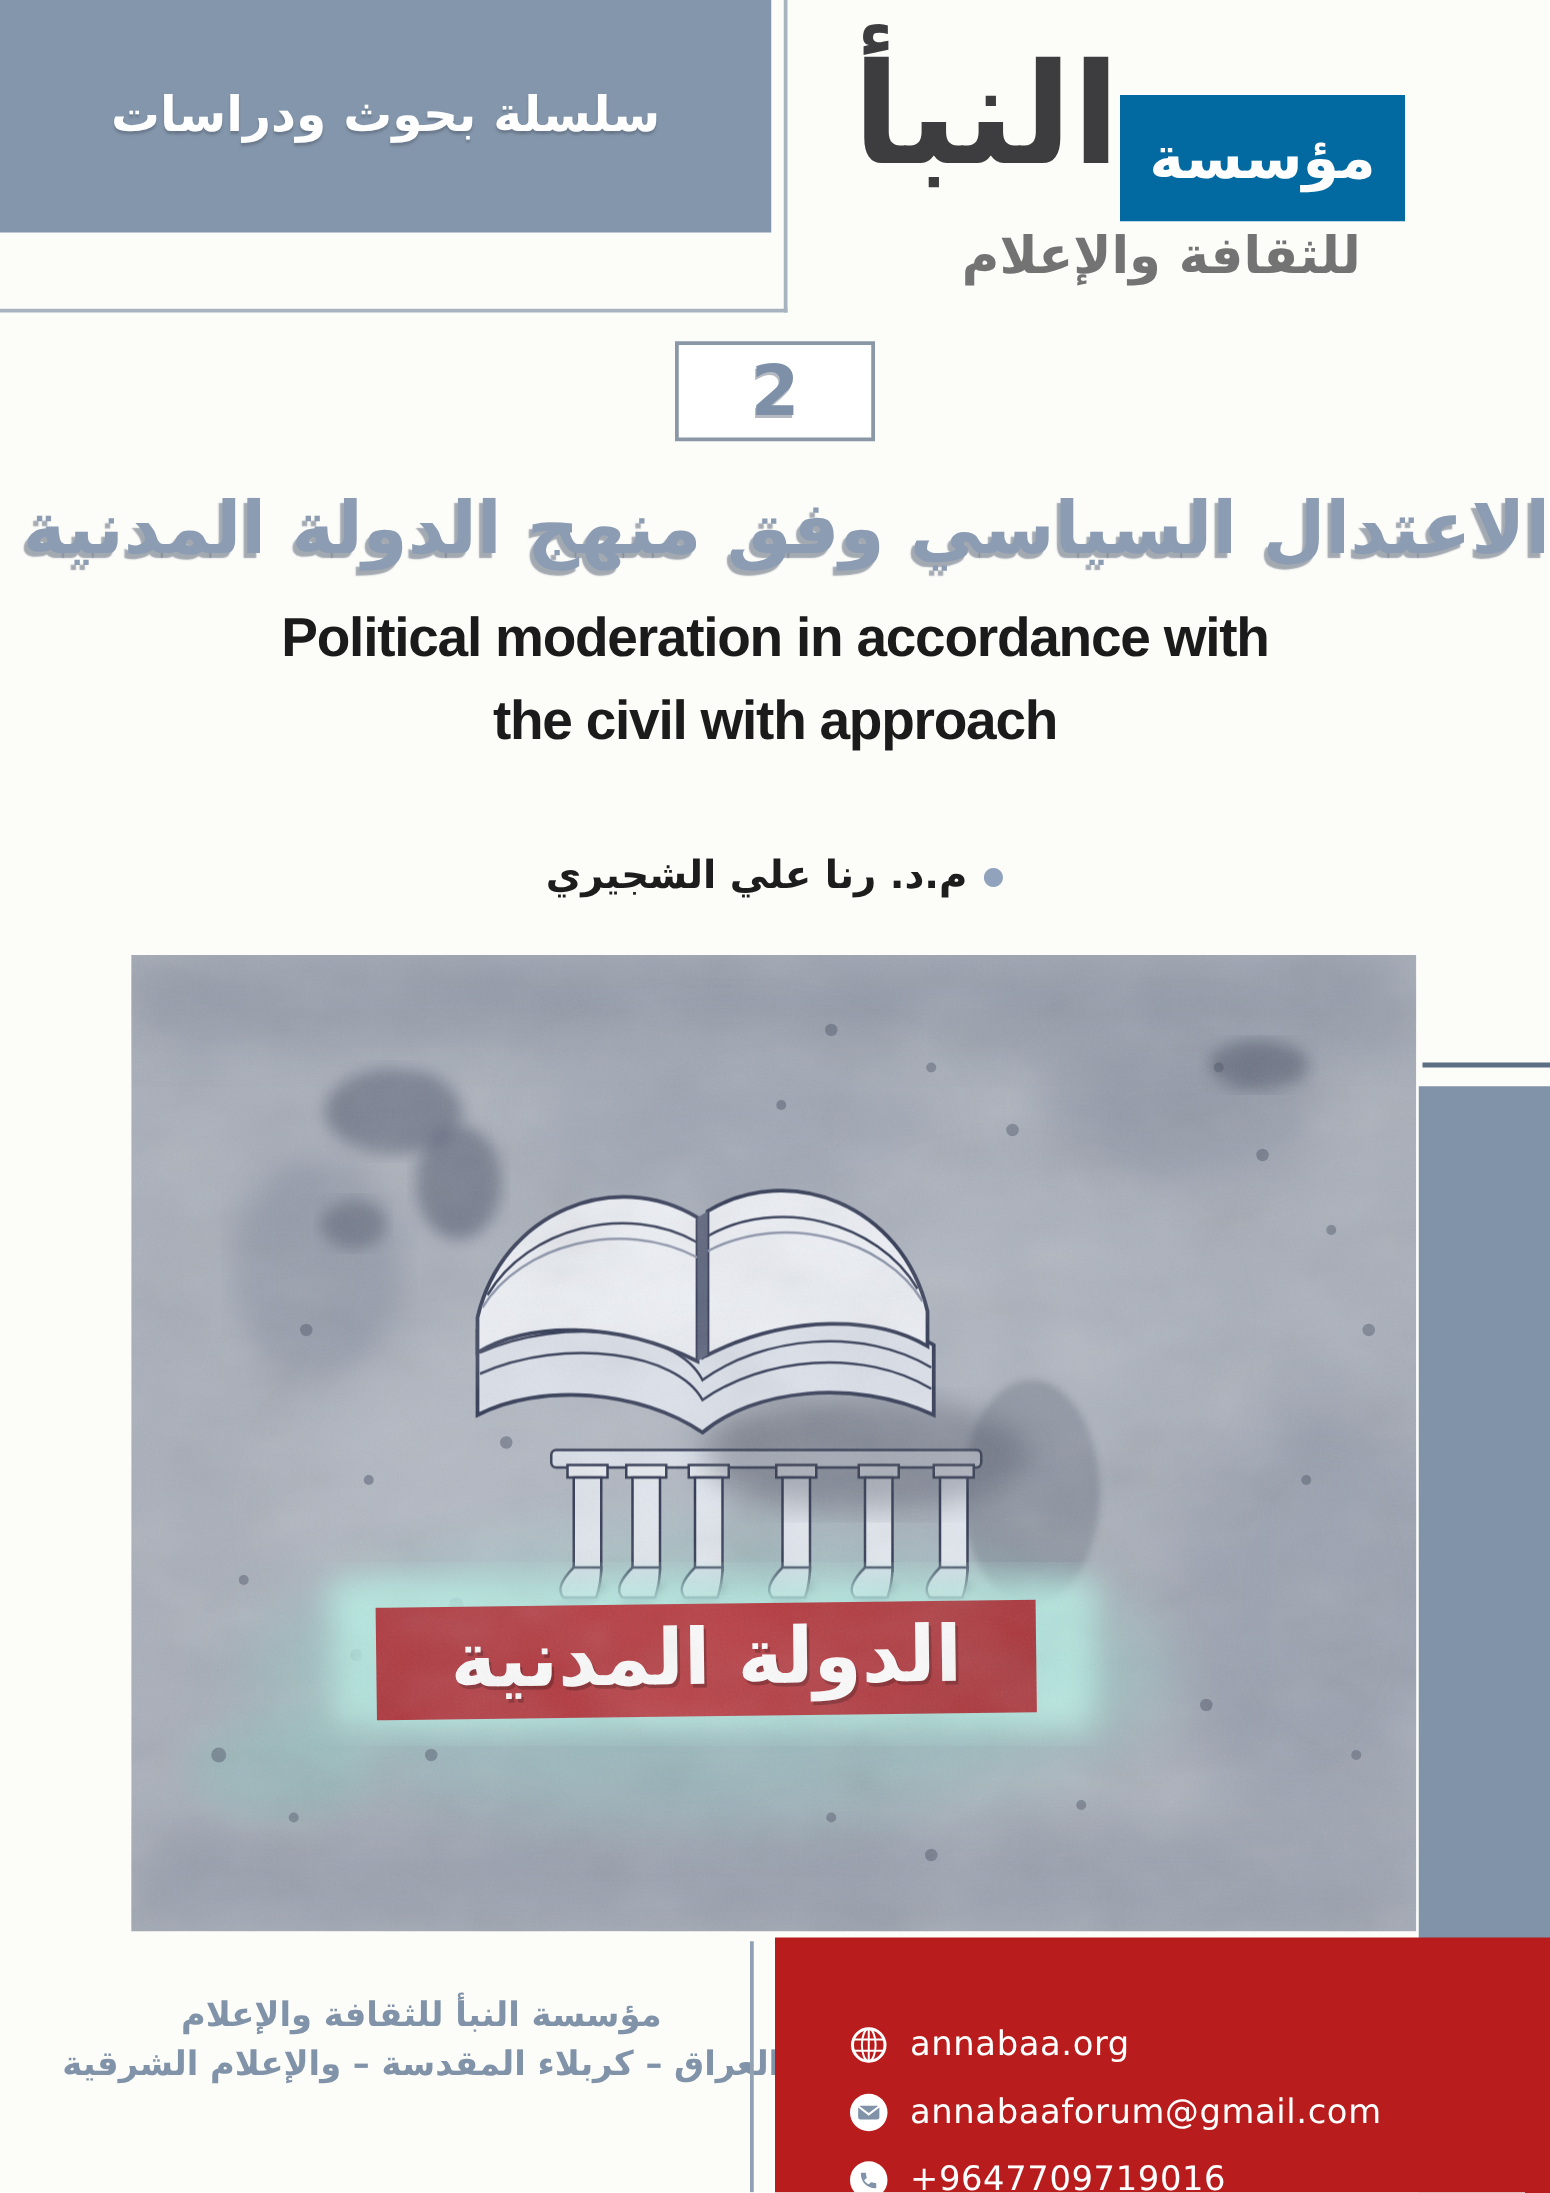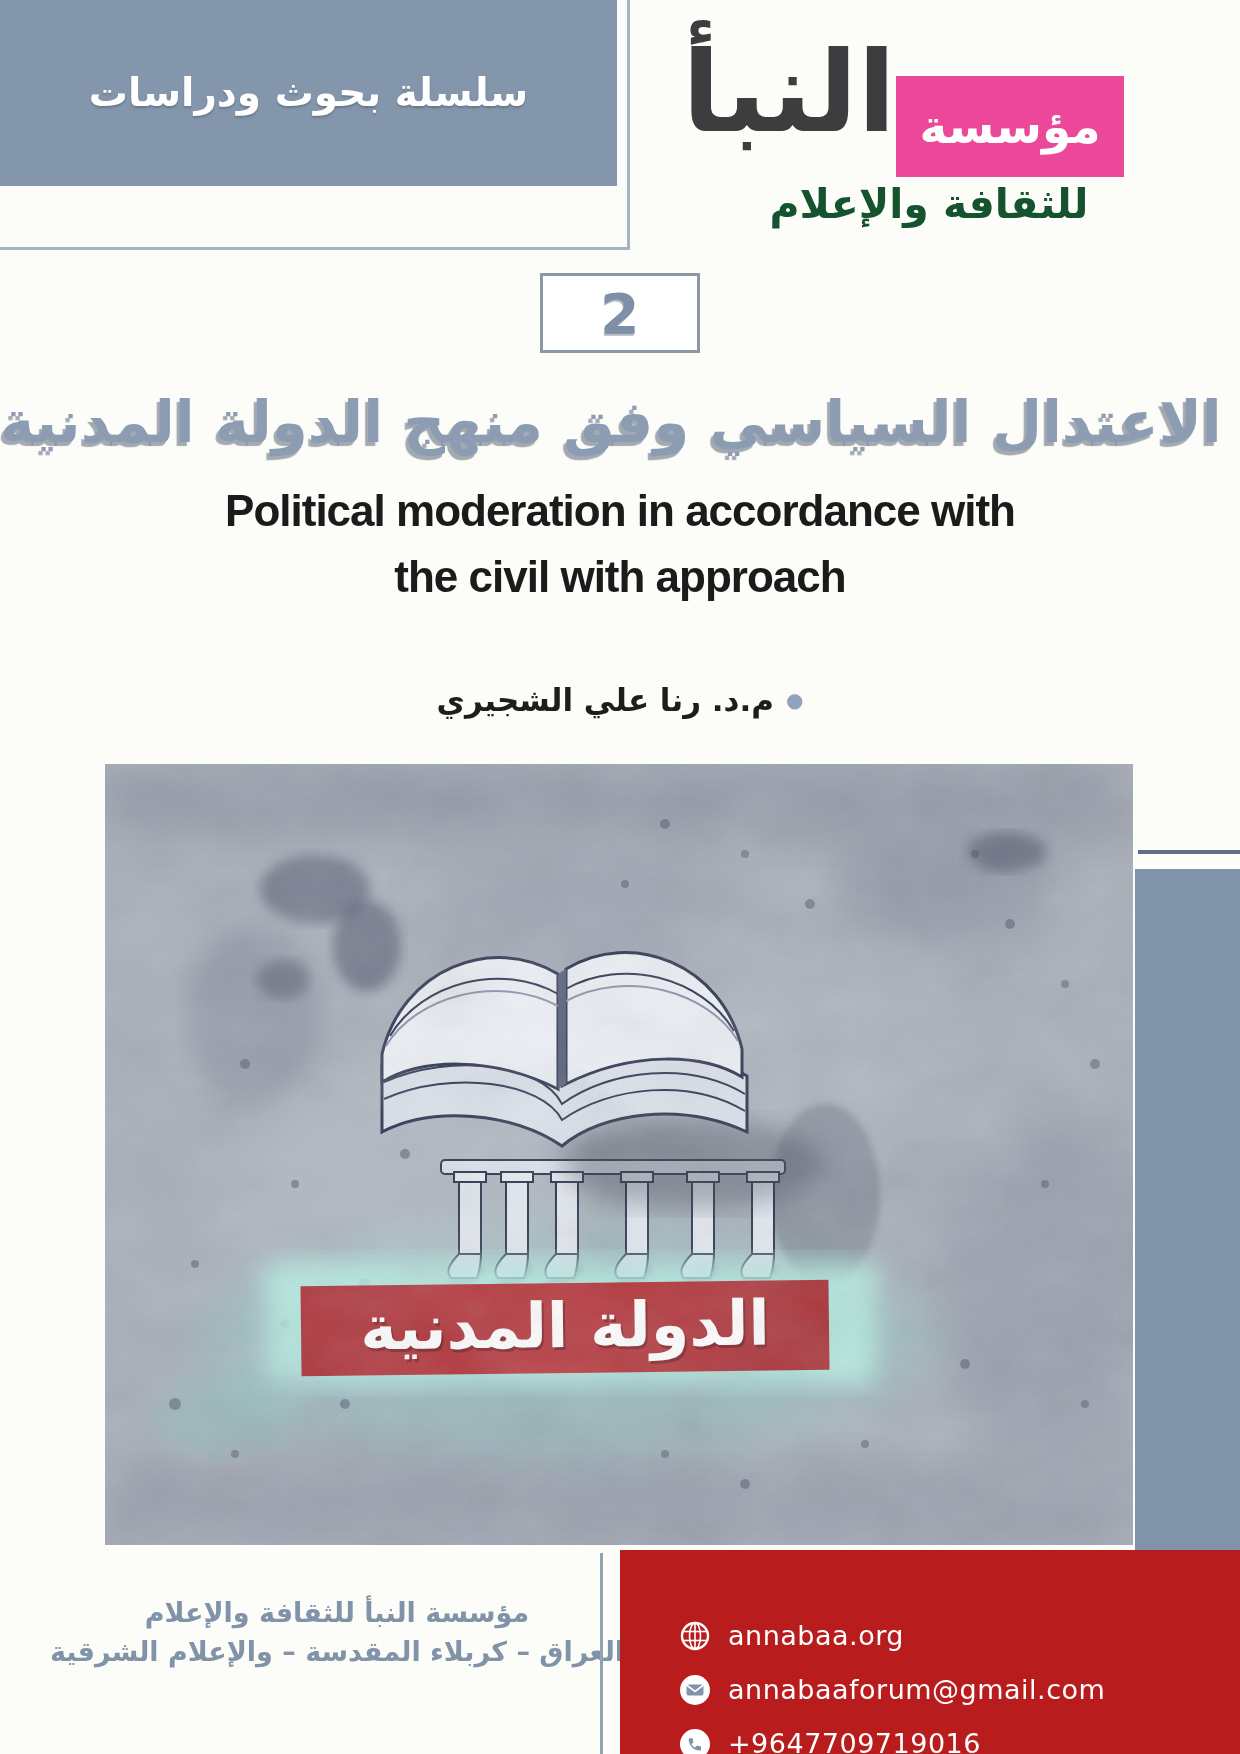--- a/index.html
+++ b/index.html
@@ -18,45 +18,45 @@
     text-shadow:0 2px 2px rgba(60,70,85,.35);
   }
   .frame-line{
     position:absolute;left:0;top:0;width:627px;height:247px;
     border-right:3px solid #a8b3c0;border-bottom:3px solid #a8b3c0;
   }
   
   .logo{position:absolute;right:0;top:0;width:560px;height:260px;}
   .logo-cyan-box{
     position:absolute;right:116px;top:76px;width:228px;height:101px;
-    background:#ec4899;display:flex;align-items:center;justify-content:center;margin-left:33px;
+    background:#0369a1;display:flex;align-items:center;justify-content:center;margin-left:33px;
   }
   .logo-cyan-box span{color:#ffffff;font-weight:bold;font-size:47px;}
   .logo-name{
     position:absolute;right:344px;top:8px;width:180px;height:200px;
     color:#3d3d3f;font-weight:bold;font-size:112px;line-height:1.5;
     text-align:left;direction:rtl;white-space:nowrap;
   }
   .logo-sub{
     position:absolute;right:120px;top:180px;width:382px;
-    color:#14532d;font-size:41px;font-weight:bold;text-align:center;direction:rtl;
+    color:#737373;font-size:41px;font-weight:bold;text-align:center;direction:rtl;
   }
   
   .issue-box{
     position:absolute;left:540px;top:273px;width:154px;height:74px;
     background:#ffffff;border:3px solid #8a97a7;
     display:flex;align-items:center;justify-content:center;
   }
   .issue-box span{
     color:#7d90a7;font-weight:bold;font-size:56px;
     text-shadow:-1px 2px 0 rgba(90,102,120,.45);
   }
   
   .title-ar{
-    position:absolute;left:0;top:388px;width:1240px;text-align:left;direction:rtl;
+    position:absolute;left:0;top:388px;width:1240px;text-align:right;direction:rtl;
     color:#8c9db3;font-weight:bold;font-size:58px;
     text-shadow:-3px 4px 1px rgba(104,114,129,.6);
     white-space:nowrap;
   }
   .title-en{
     position:absolute;left:0;top:478px;width:1240px;text-align:center;
     font-family:"Liberation Sans","DejaVu Sans",sans-serif;
     color:#1b1b1b;font-weight:bold;font-size:44px;line-height:1.5;
     letter-spacing:-1px;
   }

